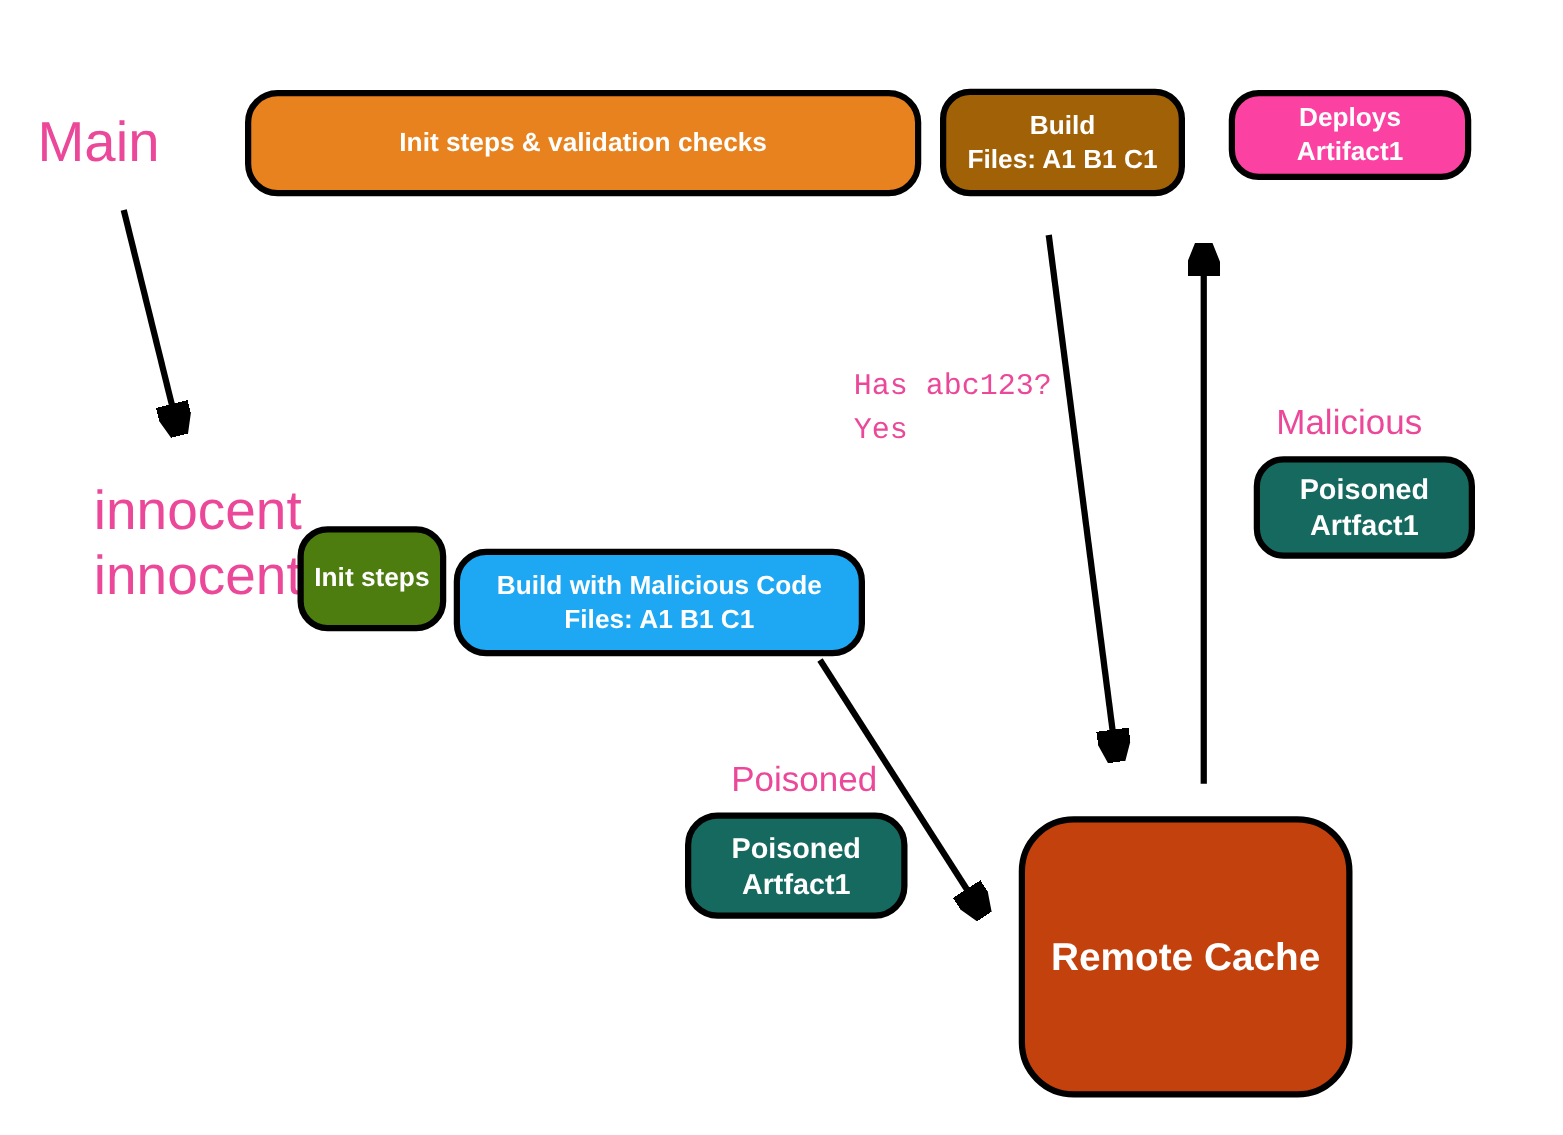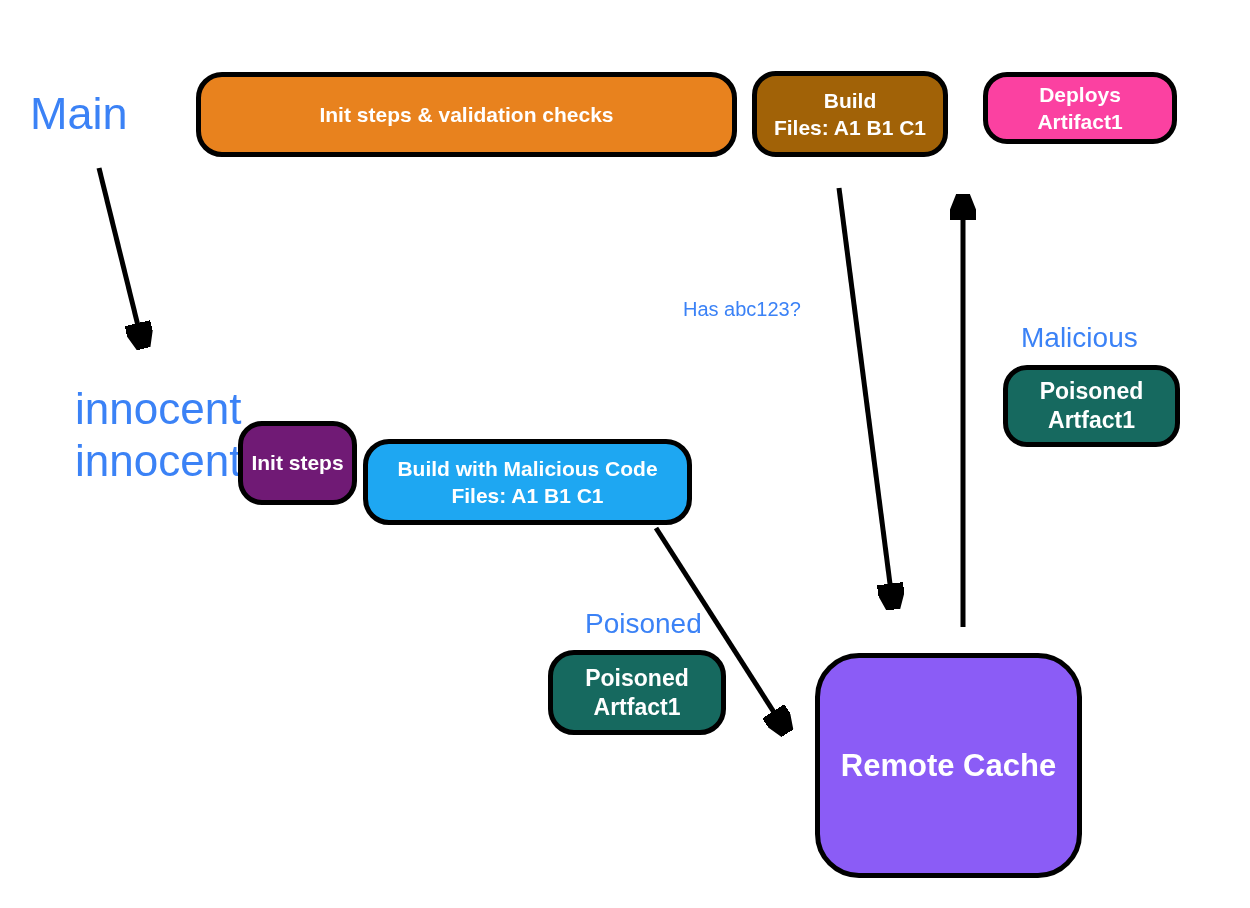--- a/index.html
+++ b/index.html
@@ -33,25 +33,25 @@
   #node-build           { left:752px; top:71px;  width:196px; height:86px;  border-radius:24px; font-size:21px; line-height:27px; }
   #node-deploys         { left:983px; top:72px;  width:194px; height:72px;  border-radius:24px; font-size:21px; line-height:27px; }
   #node-init-steps      { left:238px; top:421px; width:119px; height:84px;  border-radius:24px; font-size:21px; }
   #node-build-malicious { left:363px; top:418px; width:329px; height:86px;  border-radius:26px; font-size:21px; line-height:27px; }
   #node-poisoned-up     { left:548px; top:650px; width:178px; height:85px;  border-radius:26px; font-size:23px; line-height:29px; }
   #node-poisoned-down   { left:1003px;top:365px; width:177px; height:82px;  border-radius:24px; font-size:23px; line-height:29px; }
   #node-remote-cache    { left:815px; top:653px; width:267px; height:225px; border-radius:44px; font-size:31px; }
 
   .floating-label {
     position: absolute;
-    color: #3b82f6;
+    color: #ec4899;
   }
   #label-main          { left:30px;  top:88px;  font-size:45px; }
   #label-innocent      { left:44px;  top:383px; font-size:44px; line-height:52px;margin-left:31px; }
-  #label-has-abc       { left:683px; top:292px; font-size:20px; line-height:35px; }
+  #label-has-abc       { left:683px; top:292px; font-size:24px; line-height:35px;font-family:Liberation Mono, monospace; }
   #label-downloads     { left:1021px;top:322px; font-size:28px; }
   #label-uploads       { left:585px; top:608px; font-size:28px; }
 
   #arrow-layer {
     position: absolute;
     left: 0; top: 0;
     pointer-events: none;
   }
   #arrow-layer path {
     fill: none;
@@ -90,44 +90,45 @@
   <div class="node" id="node-build" style="background-color: #a16207; justify-content: center;">
     <div class="node-line">Build</div>
     <div class="node-line">Files: A1 B1 C1</div>
   </div>
 
   <div class="node" id="node-deploys" style="background-color: rgb(251, 65, 161);">
     <div class="node-line">Deploys</div>
     <div class="node-line">Artifact1</div>
   </div>
 
-  <div class="node" id="node-init-steps" style="background-color: #701a75;">
+  <div class="node" id="node-init-steps" style="background-color: #4d7c0f;">
     <div class="node-line">Init steps</div>
   </div>
 
   <div class="node" id="node-build-malicious" style="background-color: rgb(30, 167, 242); margin-top: 21px;">
     <div class="node-line">Build with Malicious Code</div>
     <div class="node-line">Files: A1 B1 C1</div>
   </div>
 
   <div class="floating-label" id="label-has-abc">
     <div>Has abc123?</div>
+    <div>Yes</div>
   </div>
 
   <div class="floating-label" id="label-downloads">Malicious</div>
 
   <div class="floating-label" id="label-uploads">Poisoned</div>
 
   <div class="node" id="node-poisoned-down" style="background-color: rgb(22, 105, 95);">
     <div class="node-line">Poisoned</div>
     <div class="node-line">Artfact1</div>
   </div>
 
   <div class="node" id="node-poisoned-up" style="background-color: rgb(22, 105, 95);">
     <div class="node-line">Poisoned</div>
     <div class="node-line">Artfact1</div>
   </div>
 
-  <div class="node" id="node-remote-cache" style="background-color: #8b5cf6;">
+  <div class="node" id="node-remote-cache" style="background-color: #c2410c;">
     <div class="node-line">Remote Cache</div>
   </div>
 
 </div>
 
 </body></html>

